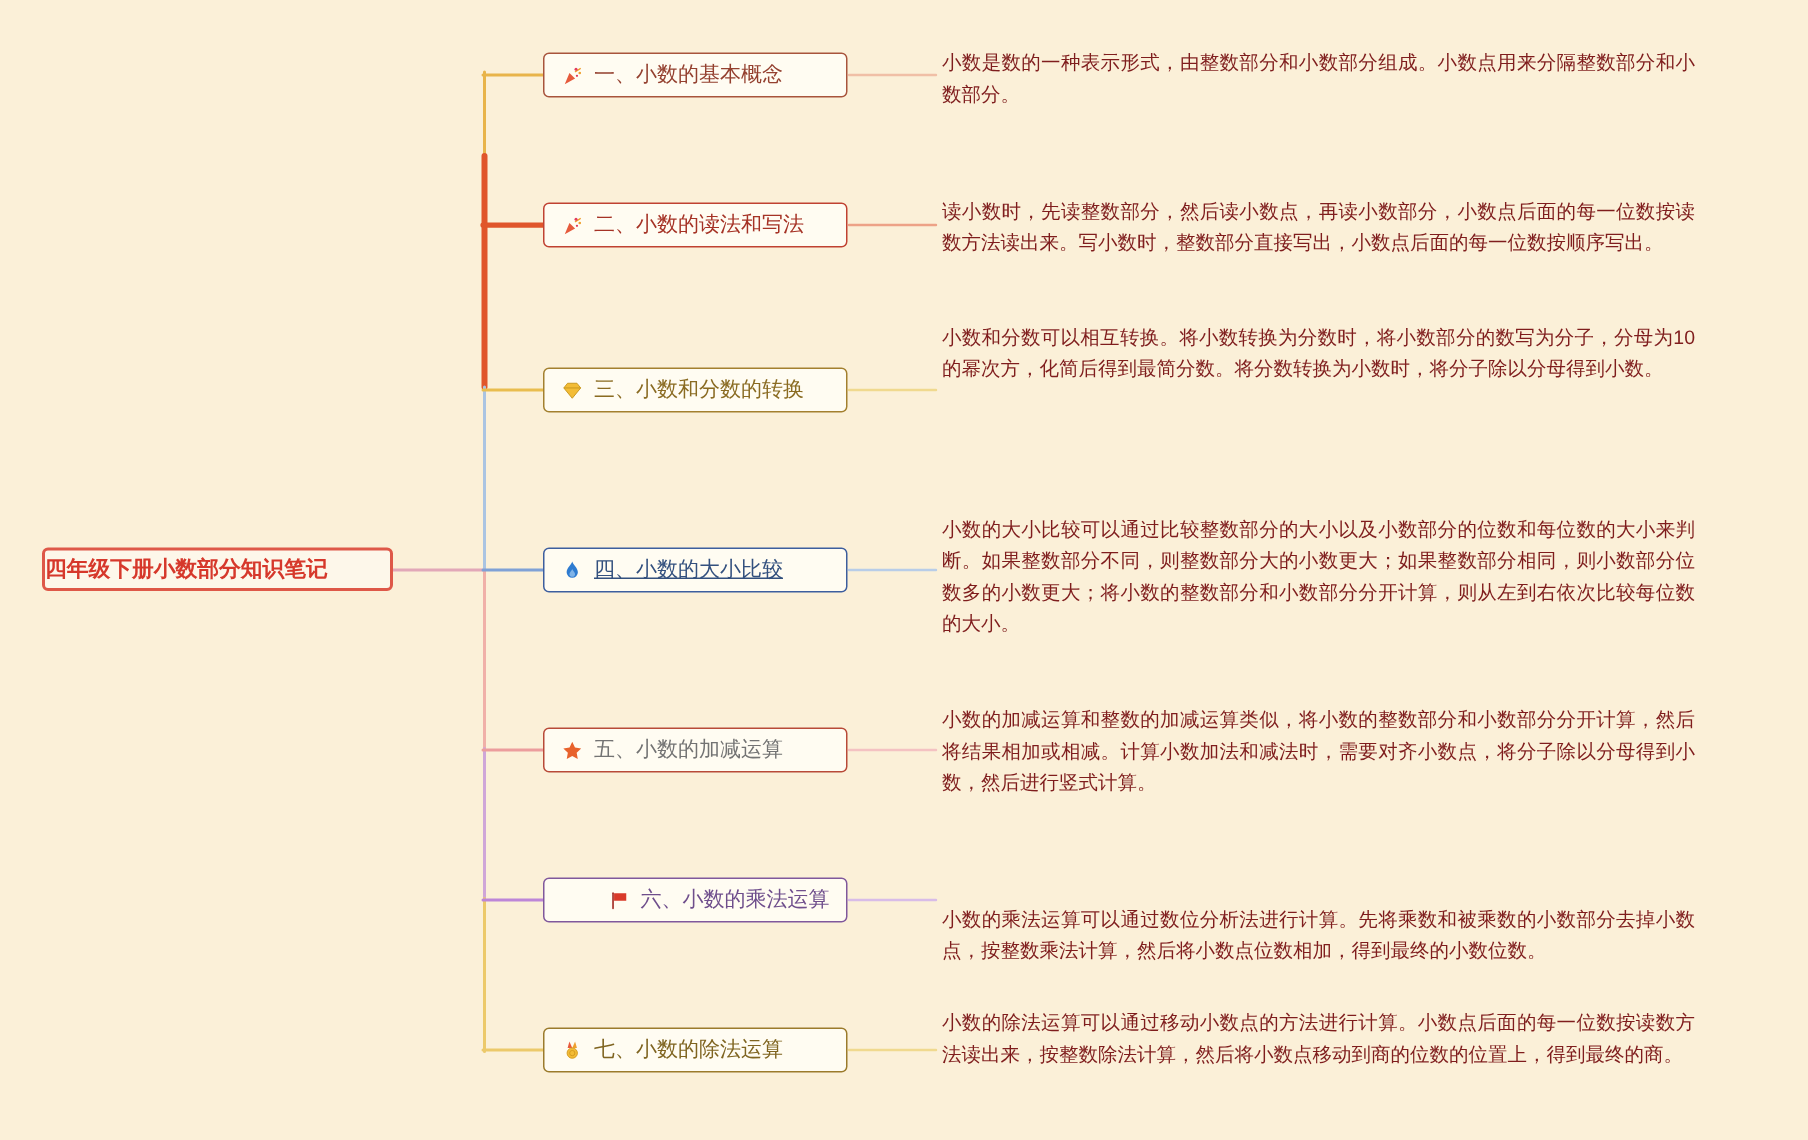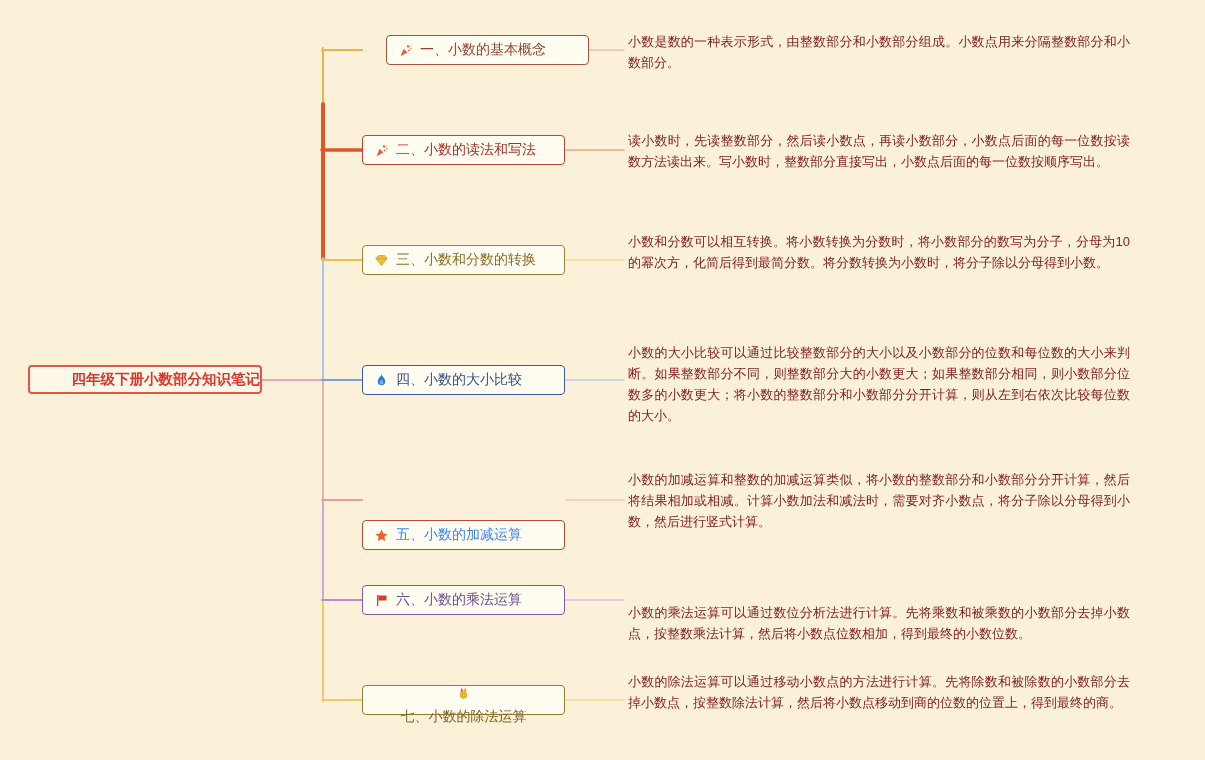--- a/index.html
+++ b/index.html
@@ -15,21 +15,21 @@
     position: absolute;
     left: 0; top: 0;
     width: 1205px; height: 760px;
     z-index: 0;
   }
   .root-node {
     position: absolute;
     left: 28px; top: 365px;
     width: 234px; height: 29px;
     box-sizing: border-box;
-    display: flex; align-items: center; justify-content: flex-end;
+    display: flex; align-items: center; justify-content: flex-start;
     border: 2px solid;
     border-radius: 4px;
     background: #fdf7ea;
     font-size: 14.5px;
     font-weight: bold;
     z-index: 1;
     white-space: nowrap;
   }
   .node {
     position: absolute;
@@ -87,21 +87,21 @@
   <line x1="566" y1="380" x2="624" y2="380" stroke-width="1.6" stroke-linecap="round" stroke="#b8cde8"></line>
   <line x1="566" y1="500" x2="624" y2="500" stroke-width="1.6" stroke-linecap="round" stroke="#f4c2c2"></line>
   <line x1="566" y1="600" x2="624" y2="600" stroke-width="1.6" stroke-linecap="round" stroke="#d8bce8"></line>
   <line x1="566" y1="700" x2="624" y2="700" stroke-width="1.6" stroke-linecap="round" stroke="#f0d98e"></line>
 </svg>
 
 <div class="root-node" style="border-color: rgb(222, 88, 72); color: rgb(214, 56, 43);">
   <span>四年级下册小数部分知识笔记</span>
 </div>
 
-<div class="node" style="top: 35px; border-color: rgb(168, 84, 60); color: rgb(148, 64, 47); margin-left: 24px;">
+<div class="node" style="top: 35px; border-color: rgb(168, 84, 60); color: rgb(148, 64, 47);">
   <span class="icon">
     <svg viewBox="0 0 24 24">
         <path d="M4 21 L9 9 L15 15 Z" fill="#e65a3c"></path>
         <path d="M15 8 C17 6 19 6 21 4" stroke="#f0a030" stroke-width="1.4" fill="none"></path>
         <circle cx="16" cy="5" r="1.6" fill="#e23b5a"></circle>
         <circle cx="20" cy="9" r="1.4" fill="#f0a030"></circle>
         <circle cx="17" cy="12" r="1.2" fill="#e23b5a"></circle>
       </svg>
   </span>
   <span class="label">一、小数的基本概念</span>
@@ -124,58 +124,58 @@
 
 <div class="node" style="top: 245px; border-color: rgb(163, 128, 47); color: rgb(138, 107, 34); font-family: Liberation Mono, monospace;">
   <span class="icon">
     <svg viewBox="0 0 24 24">
         <polygon points="7,4 17,4 21,9 12,20 3,9" fill="#f3bc36" stroke="#c8961e" stroke-width="1"></polygon>
         <line x1="3" y1="9" x2="21" y2="9" stroke="#c8961e" stroke-width="1"></line>
       </svg>
   </span>
   <span class="label">三、小数和分数的转换</span>
 </div>
-<div class="desc" style="top:231px">小数和分数可以相互转换。将小数转换为分数时，将小数部分的数写为分子，分母为10的幂次方，化简后得到最简分数。将分数转换为小数时，将分子除以分母得到小数。</div>
+<div class="desc" style="top:214px">小数和分数可以相互转换。将小数转换为分数时，将小数部分的数写为分子，分母为10的幂次方，化简后得到最简分数。将分数转换为小数时，将分子除以分母得到小数。</div>
 
-<div class="node" style="top: 365px; border-color: rgb(61, 94, 158); color: rgb(51, 80, 126);">
+<div class="node" style="top: 365px; border-color: rgb(61, 94, 158); color: rgb(51, 80, 126); text-decoration: underline;">
   <span class="icon">
     <svg viewBox="0 0 24 24">
         <path d="M12 2 C13 6 18 8.5 18 13.5 A6 6 0 0 1 6 13.5 C6 8.5 11 6 12 2 Z" fill="#2e7bd0"></path>
         <path d="M12 10 C12.5 12 15 13 15 15.5 A3 3 0 0 1 9 15.5 C9 13 11.5 12 12 10 Z" fill="#7fb3e8"></path>
       </svg>
   </span>
   <span class="label">四、小数的大小比较</span>
 </div>
 <div class="desc" style="top:342px">小数的大小比较可以通过比较整数部分的大小以及小数部分的位数和每位数的大小来判断。如果整数部分不同，则整数部分大的小数更大；如果整数部分相同，则小数部分位数多的小数更大；将小数的整数部分和小数部分分开计算，则从左到右依次比较每位数的大小。</div>
 
-<div class="node" style="top: 485px; border-color: rgb(184, 74, 56); color: #3b82f6; margin-top: 35px;">
+<div class="node" style="top: 485px; border-color: rgb(184, 74, 56); color: #737373;">
   <span class="icon">
     <svg viewBox="0 0 24 24">
         <polygon points="12,2.5 14.9,8.6 21.5,9.5 16.7,14.1 17.9,20.7 12,17.5 6.1,20.7 7.3,14.1 2.5,9.5 9.1,8.6" fill="#e8622c"></polygon>
       </svg>
   </span>
   <span class="label">五、小数的加减运算</span>
 </div>
 <div class="desc" style="top:469px">小数的加减运算和整数的加减运算类似，将小数的整数部分和小数部分分开计算，然后将结果相加或相减。计算小数加法和减法时，需要对齐小数点，将分子除以分母得到小数，然后进行竖式计算。</div>
 
-<div class="node" style="top: 585px; border-color: rgb(128, 88, 156); color: rgb(111, 78, 140);">
+<div class="node" style="top: 585px; border-color: rgb(128, 88, 156); color: rgb(111, 78, 140); justify-content: flex-end;">
   <span class="icon">
     <svg viewBox="0 0 24 24">
         <rect x="5" y="3" width="1.8" height="18" rx="0.9" fill="#a5302a"></rect>
         <rect x="7" y="4" width="13" height="8" fill="#d93a2a"></rect>
       </svg>
   </span>
   <span class="label">六、小数的乘法运算</span>
 </div>
 <div class="desc" style="top:602px">小数的乘法运算可以通过数位分析法进行计算。先将乘数和被乘数的小数部分去掉小数点，按整数乘法计算，然后将小数点位数相加，得到最终的小数位数。</div>
 
-<div class="node" style="top: 685px; border-color: rgb(155, 123, 44); color: rgb(127, 100, 32); flex-direction: column;">
+<div class="node" style="top: 685px; border-color: rgb(155, 123, 44); color: rgb(127, 100, 32);">
   <span class="icon">
     <svg viewBox="0 0 24 24">
         <polygon points="9,2 12,9 7,9" fill="#e85a3c"></polygon>
         <polygon points="15,2 17,9 12,9" fill="#f0a030"></polygon>
         <circle cx="12" cy="14.5" r="5.5" fill="#f3bc36" stroke="#d49a1e" stroke-width="1"></circle>
         <circle cx="12" cy="14.5" r="2.8" fill="none" stroke="#d49a1e" stroke-width="1"></circle>
       </svg>
   </span>
   <span class="label">七、小数的除法运算</span>
 </div>
-<div class="desc" style="top:671px">小数的除法运算可以通过移动小数点的方法进行计算。先将除数和被除数的小数部分去掉小数点，按整数除法计算，然后将小数点移动到商的位数的位置上，得到最终的商。</div>
+<div class="desc" style="top:671px">小数的除法运算可以通过移动小数点的方法进行计算。小数点后面的每一位数按读数方法读出来，按整数除法计算，然后将小数点移动到商的位数的位置上，得到最终的商。</div>
 
 </body></html>

